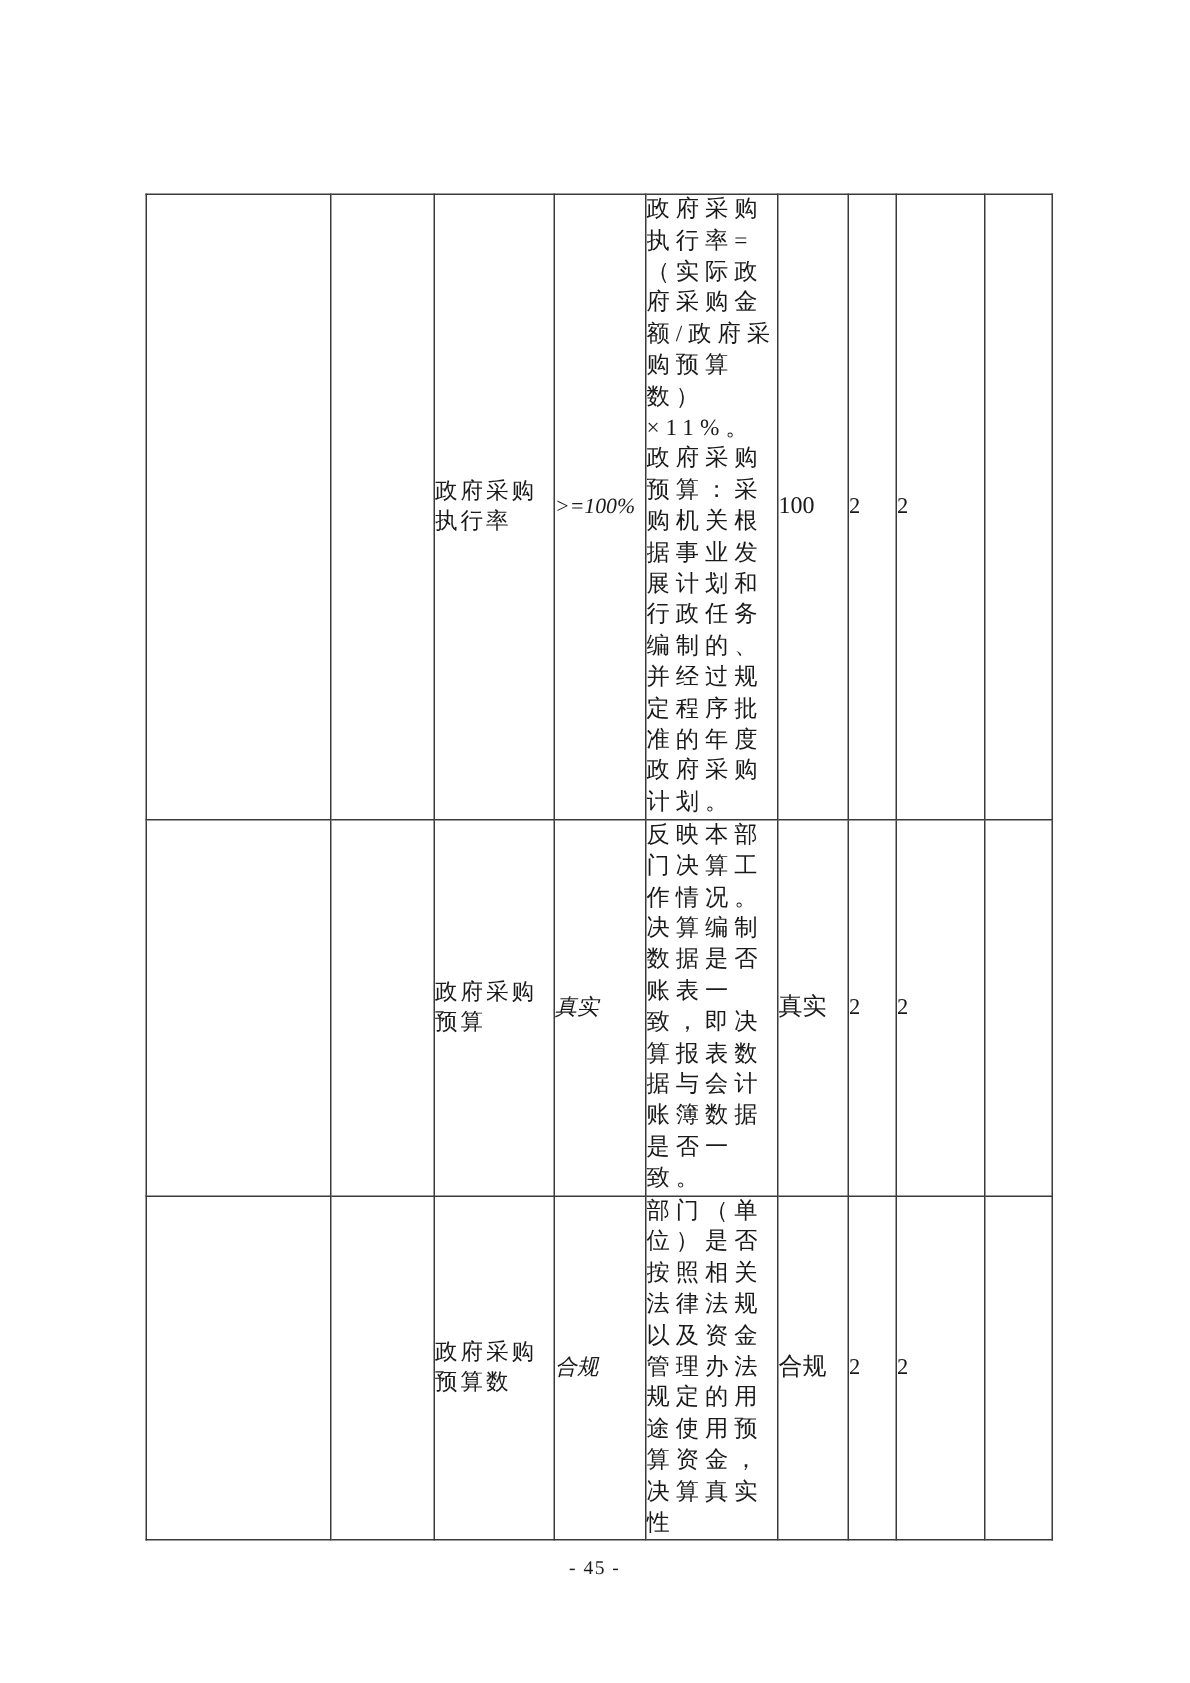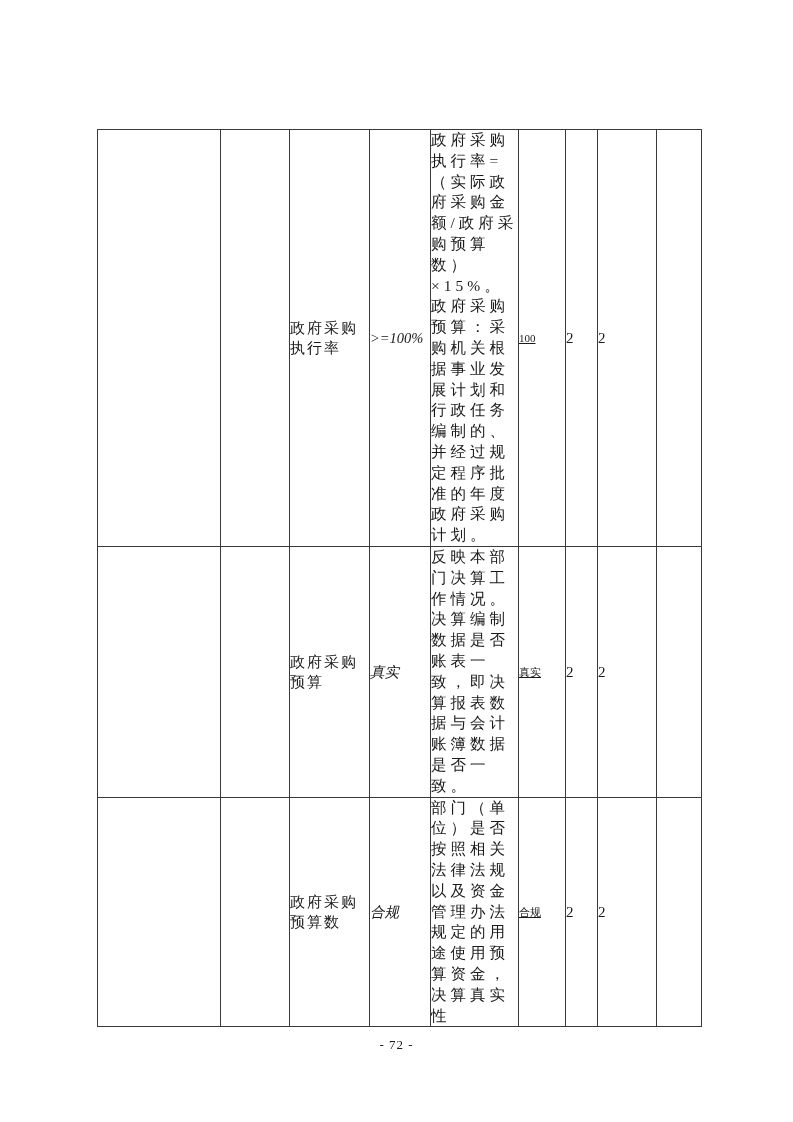--- a/index.html
+++ b/index.html
@@ -53,25 +53,24 @@
   td.c-desc {
     font-size: 15.5px;
     line-height: 20.8px;
     letter-spacing: 4px;
     padding: 1px 0 0 6px;
     vertical-align: top;
     word-break: normal;
     line-break: strict;
   }
   td.c-val {
-    font-size: 11px;
+    font-size: 16px;
     line-height: 20px;
     padding-left: 6px;
     vertical-align: middle;
-    text-decoration: underline;
   }
   td.c-score {
     font-size: 15px;
     line-height: 20px;
     padding-left: 7px;
     vertical-align: middle;
   }
   .page-number {
     position: absolute;
     top: 1037px;
@@ -99,21 +98,21 @@
       <col style="width:32px">
       <col style="width:59px">
       <col style="width:45px">
     </colgroup>
     <tbody>
       <tr class="row-1">
         <td class="c-empty"></td>
         <td class="c-empty"></td>
         <td class="c-ind">政府采购执行率</td>
         <td class="c-crit">&gt;=100%</td>
-        <td class="c-desc">政府采购执行率=（实际政府采购金额/政府采购预算数）×15%。政府采购预算：采购机关根据事业发展计划和行政任务编制的、并经过规定程序批准的年度政府采购计划。</td>
+        <td class="c-desc">政府采购执行率=（实际政府采购金额/政府采购预算数）×11%。政府采购预算：采购机关根据事业发展计划和行政任务编制的、并经过规定程序批准的年度政府采购计划。</td>
         <td class="c-val">100</td>
         <td class="c-score">2</td>
         <td class="c-score">2</td>
         <td class="c-empty"></td>
       </tr>
       <tr class="row-2">
         <td class="c-empty"></td>
         <td class="c-empty"></td>
         <td class="c-ind">政府采购预算</td>
         <td class="c-crit">真实</td>
@@ -130,15 +129,15 @@
         <td class="c-crit">合规</td>
         <td class="c-desc">部门（单位）是否按照相关法律法规以及资金管理办法规定的用途使用预算资金，决算真实性</td>
         <td class="c-val">合规</td>
         <td class="c-score">2</td>
         <td class="c-score">2</td>
         <td class="c-empty"></td>
       </tr>
     </tbody>
   </table>
 
-  <div class="page-number">- 72 -</div>
+  <div class="page-number">- 45 -</div>
 
 </div>
 
 </body></html>

